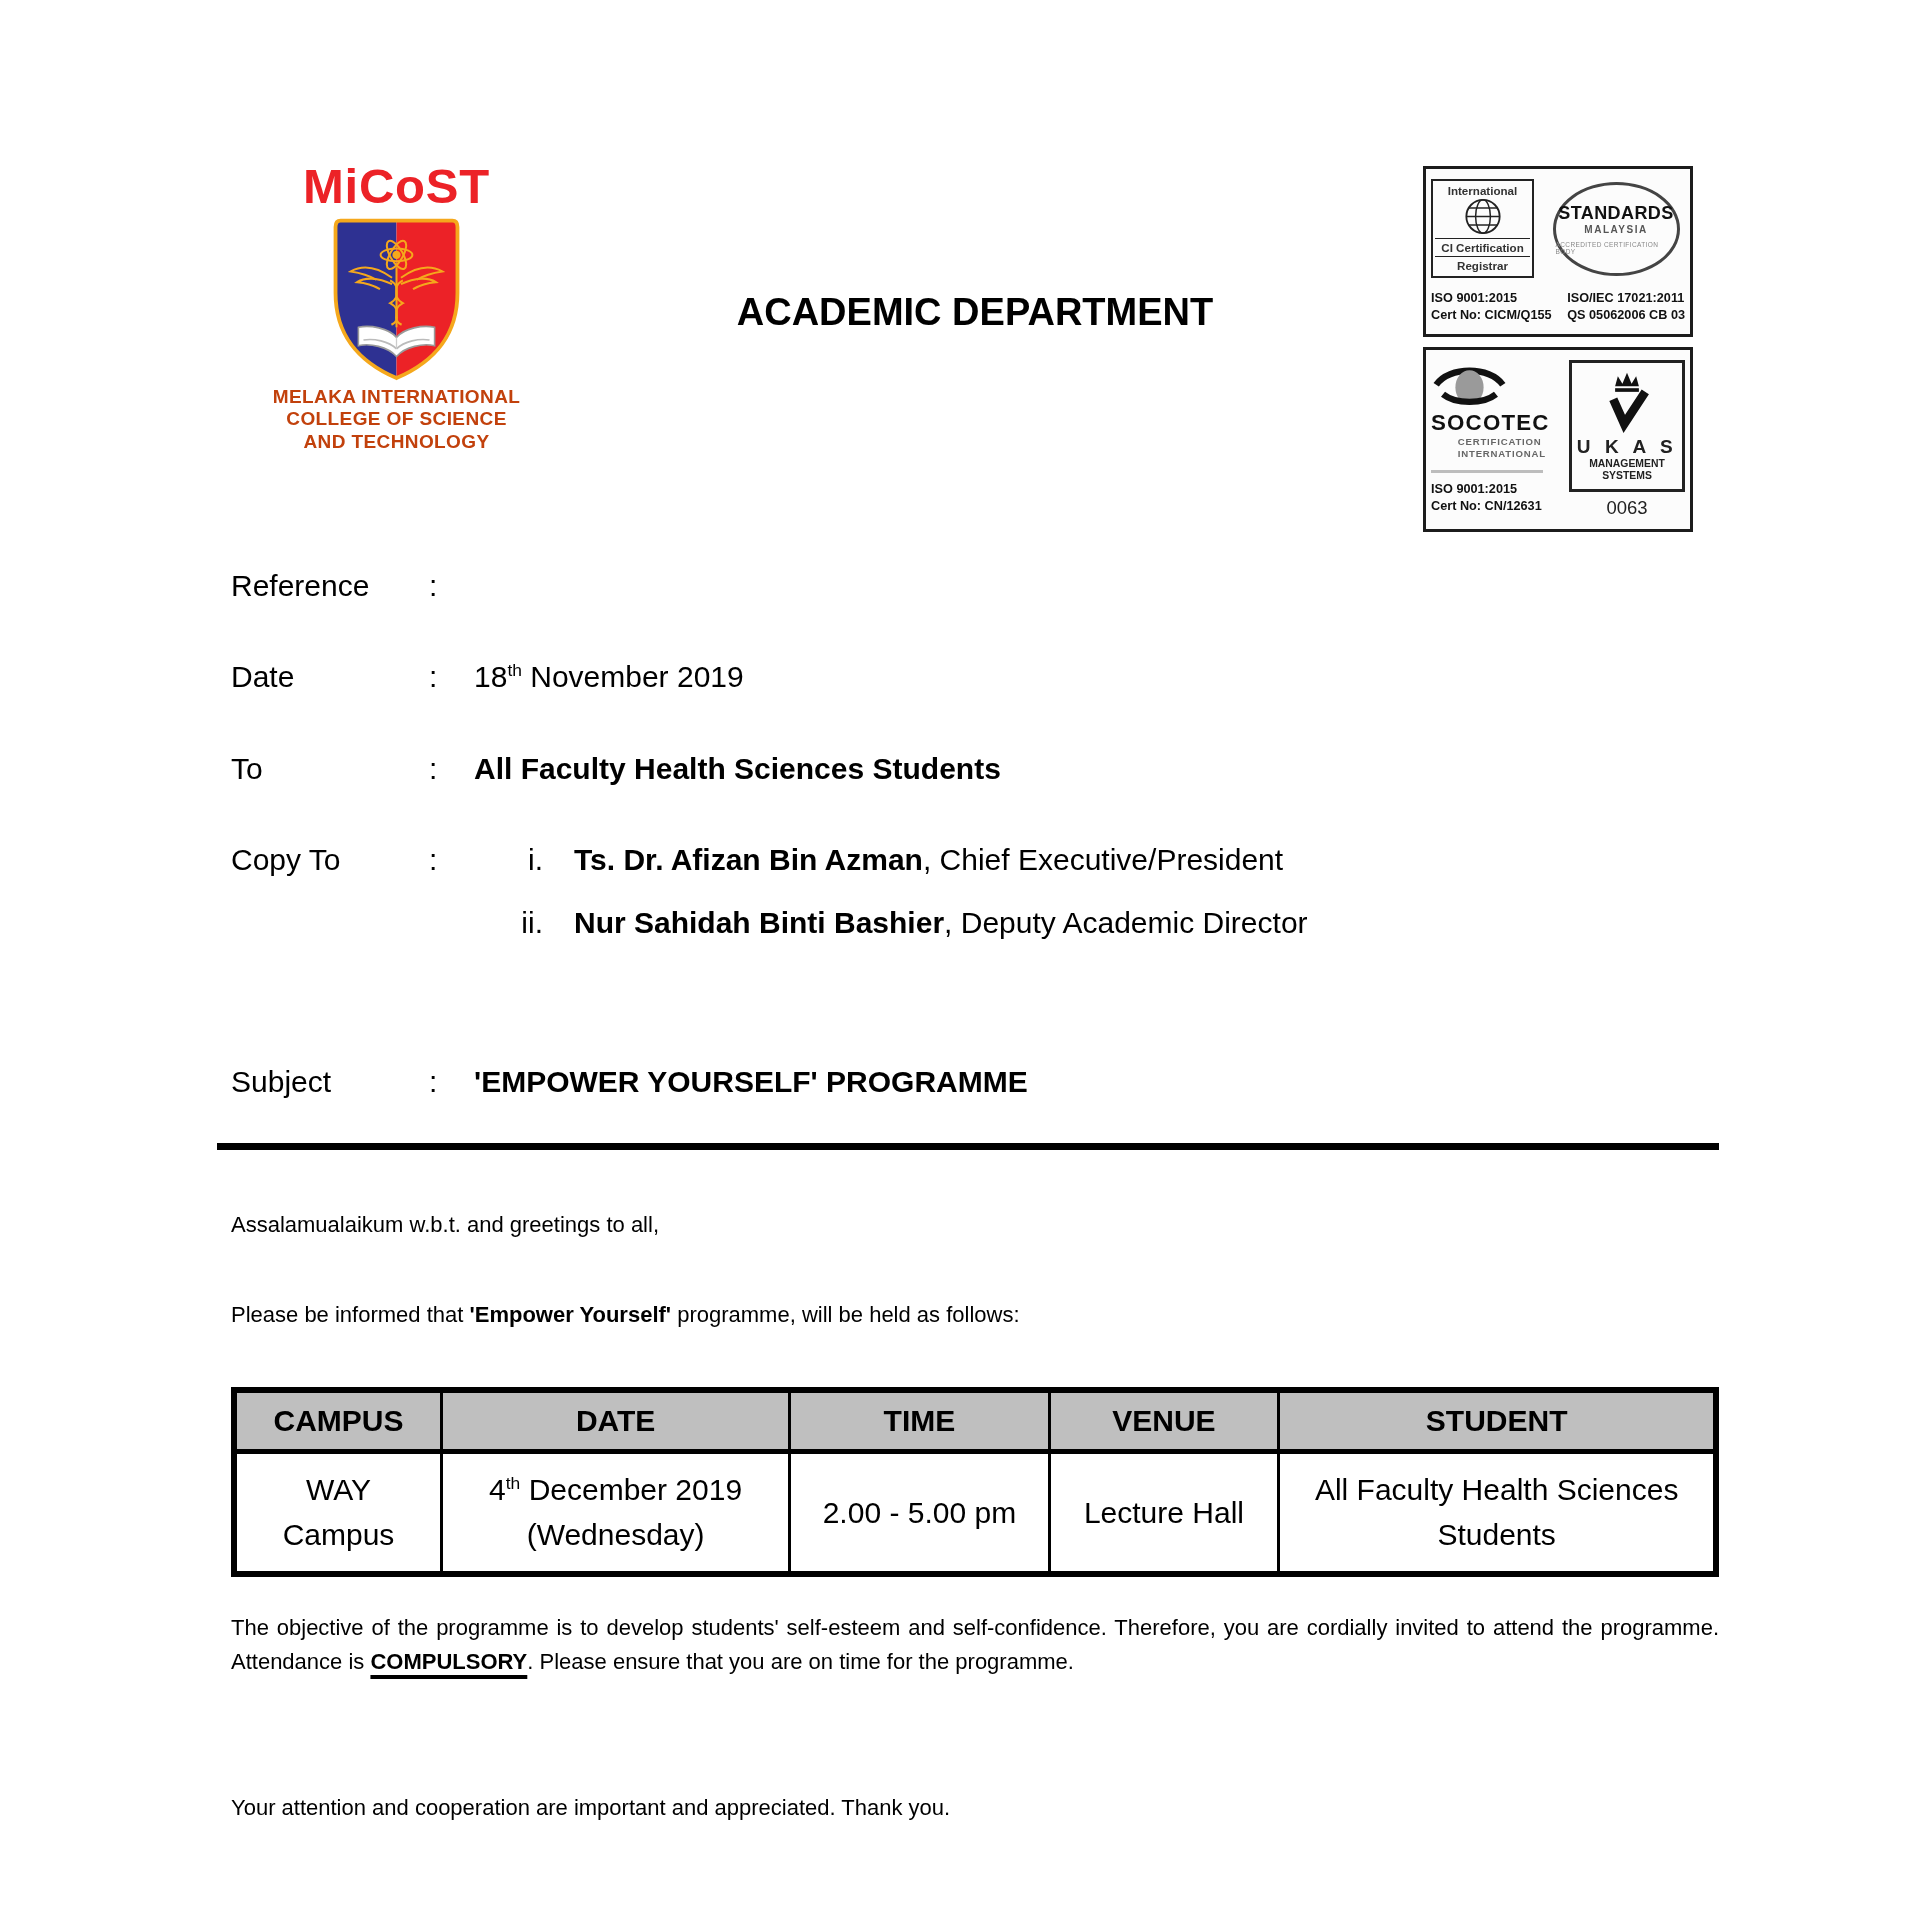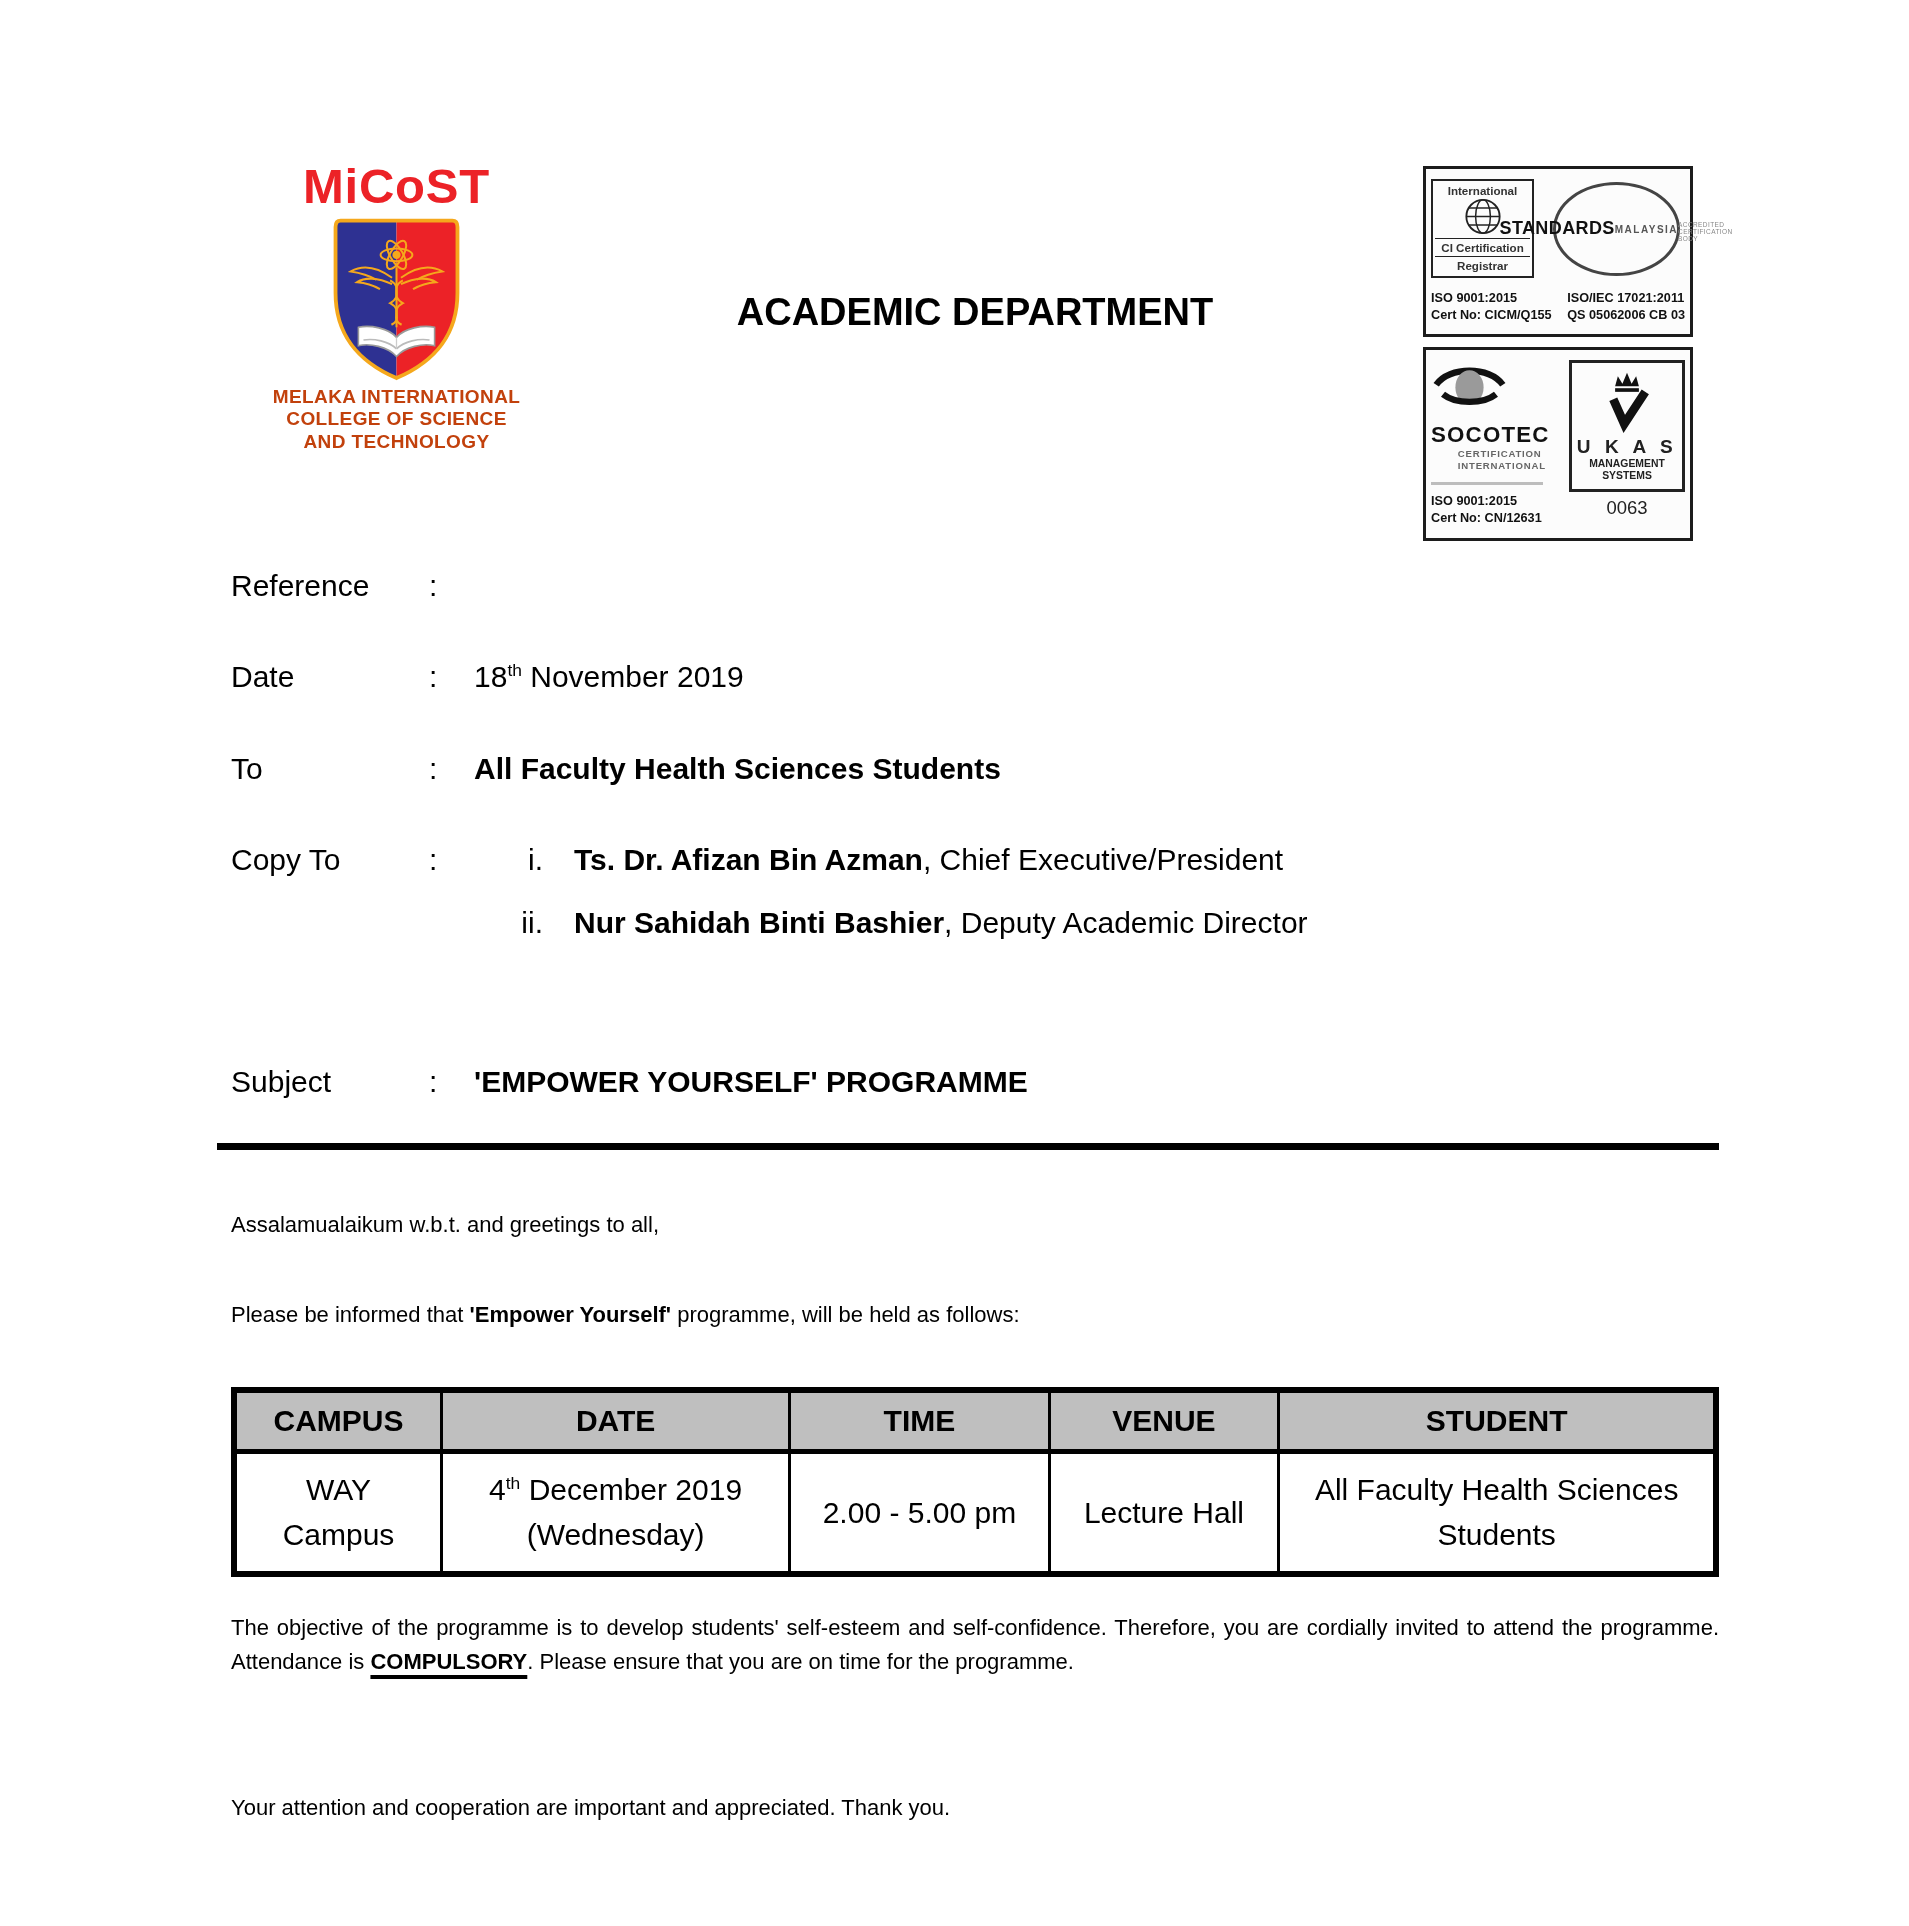--- a/index.html
+++ b/index.html
@@ -19,30 +19,30 @@
            font-size: 38px; font-weight: bold; line-height: 1.68; color: #000; }
 
   .badges { position: absolute; right: 26px; top: 3.9px; width: 270px; }
   .badge { border: 3.9px solid #1c1c1c; background: #fcfcfc; padding: 10px 5px; margin-bottom: 10px; }
   .badge1-top { display: flex; align-items: center; gap: 13px; }
   .reg-logo { width: 103px; border: 2.3px solid #222; text-align: center; padding: 3.1px 2.3px; }
   .reg-logo .reg-txt { font-size: 11.6px; font-weight: bold; color: #333; line-height: 1.2; }
   .reg-band { border-top: 1.9px solid #222; border-bottom: 1.9px solid #222; margin: 2.3px 0; padding: 1.5px 0; }
   .std-oval-wrap { flex: 1; display: flex; justify-content: center; }
   .std-oval { width: 127px; height: 94px; border: 3.5px solid #444; border-radius: 50%;
-              display: flex; flex-direction: row; align-items: center; justify-content: center; }
+              display: flex; flex-direction: column; align-items: center; justify-content: center; }
   .std-line1 { font-size: 18px; font-weight: bold; color: #111; letter-spacing: 0.4px; }
   .std-line2 { font-size: 10px; font-weight: bold; color: #555; letter-spacing: 1.5px; margin-top: 0.8px; }
   .std-line3 { font-size: 6.5px; color: #888; margin-top: 5.4px; letter-spacing: 0.4px; }
   .badge1-bottom { display: flex; justify-content: space-between; gap: 7.7px; margin-top: 11.6px; }
   .cert-col { font-size: 12.7px; font-weight: bold; color: #111; line-height: 1.35; }
 
   .badge2-inner { display: flex; gap: 11.6px; align-items: stretch; }
   .soc-col { flex: 1; display: flex; flex-direction: column; align-items: flex-start; }
-  .soc-brand { font-size: 22.3px; font-weight: bold; color: #111; letter-spacing: 1.2px; margin-top: 15px; }
+  .soc-brand { font-size: 22.3px; font-weight: bold; color: #111; letter-spacing: 1.2px; margin-top: 3px; }
   .soc-sub { font-size: 9.6px; font-weight: bold; color: #666; letter-spacing: 0.8px; line-height: 1.25; align-self: flex-end; margin-right: 11.6px; }
   .soc-rule { width: 112px; height: 2.7px; background: #bdbdbd; margin: 10px 0 7.7px 0; }
   .soc-cert { font-size: 12.7px; font-weight: bold; color: #111; line-height: 1.4; }
   .ukas-col { width: 116px; text-align: center; }
   .ukas-box { border: 3.1px solid #222; padding: 5.4px 3.1px 7px 3.1px; font-weight: bold; }
   .ukas-letters { font-size: 19px; color: #222; letter-spacing: 4.6px; margin-top: 2.3px; }
   .ukas-small { font-size: 10.4px; color: #222; line-height: 1.15; }
   .ukas-number { font-size: 18.5px; color: #222; margin-top: 5.4px; }
 
   

